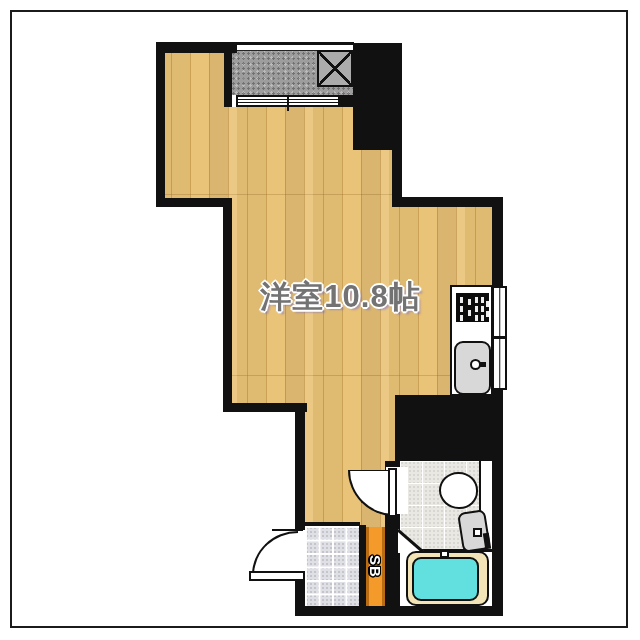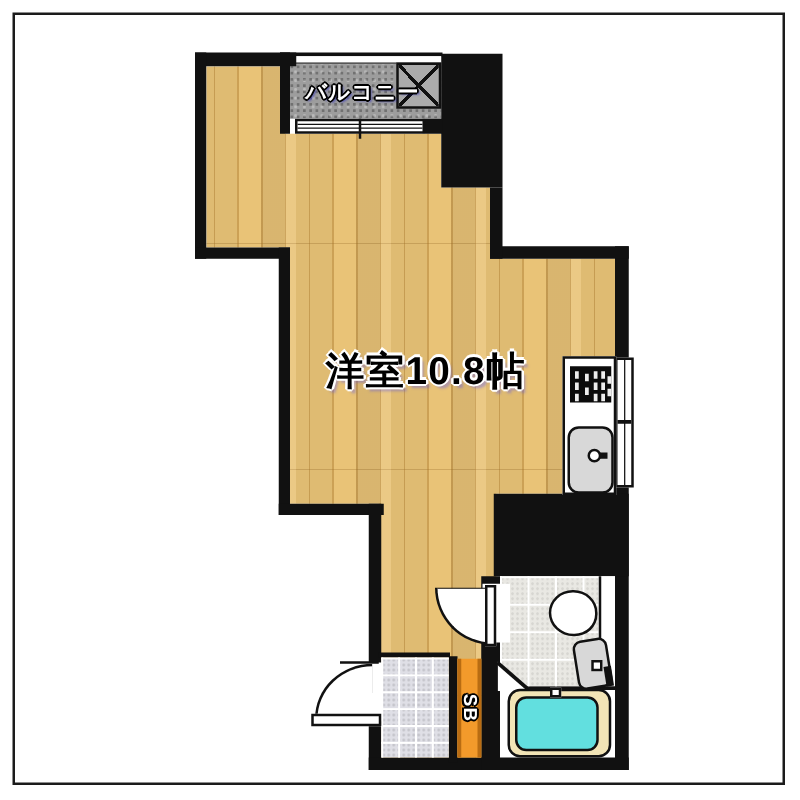--- a/index.html
+++ b/index.html
@@ -94,21 +94,21 @@
   #entrance-door-arc{left:252px;top:531px;width:46px;height:44px;border-top:2px solid #111;border-left:2px solid #111;
     border-top-left-radius:100% 100%;}
 
   #bathroom-door-gap{left:386px;top:467px;width:22px;height:47px;background:#fff;}
   #bathroom-door-swing{left:348px;top:470px;width:46px;height:46px;background:#fff;
     border-left:2px solid #111;border-bottom:2px solid #111;border-top:1.5px solid #111;
     border-bottom-left-radius:100% 100%;}
   #bathroom-door-leaf{left:388px;top:468px;width:9px;height:49px;background:#fff;border:2px solid #111;}
 
   
-  #room-label{left:238px;top:276px;width:205px;text-align:center;font-weight:bold;font-size:31px;color:#000000;
+  #room-label{left:238px;top:276px;width:205px;text-align:center;font-weight:bold;font-size:31px;color:#737373;
     letter-spacing:1px;white-space:nowrap;
     text-shadow:2px 0 #fff,-2px 0 #fff,0 2px #fff,0 -2px #fff,1px 1px #fff,-1px -1px #fff,1px -1px #fff,-1px 1px #fff,3px 3px 2px rgba(70,70,255,.35);}
   #balcony-label{left:227px;top:62px;width:126px;text-align:center;font-weight:bold;font-size:17px;color:#fff;
     letter-spacing:1px;white-space:nowrap;
     text-shadow:1.5px 0 #000,-1.5px 0 #000,0 1.5px #000,0 -1.5px #000,1px 1px #000,-1px -1px #000,1px -1px #000,-1px 1px #000,2px 2px 2px rgba(0,0,200,.5);}
 </style>
 </head>
 <body>
 
 <div id="plan-canvas">
@@ -169,14 +169,13 @@
   <div class="abs" id="entrance-door-gap"></div>
   <div class="abs" id="entrance-door-jamb"></div>
   <div class="abs" id="entrance-door-arc"></div>
   <div class="abs" id="entrance-door-leaf"></div>
 
   <div class="abs" id="bathroom-door-gap"></div>
   <div class="abs" id="bathroom-door-swing"></div>
   <div class="abs" id="bathroom-door-leaf"></div>
 
   <div class="abs" id="room-label">洋室10.8帖</div>
-  <div class="abs" id="balcony-label">バルコニー</div>
 </div>
 
 </body></html>

